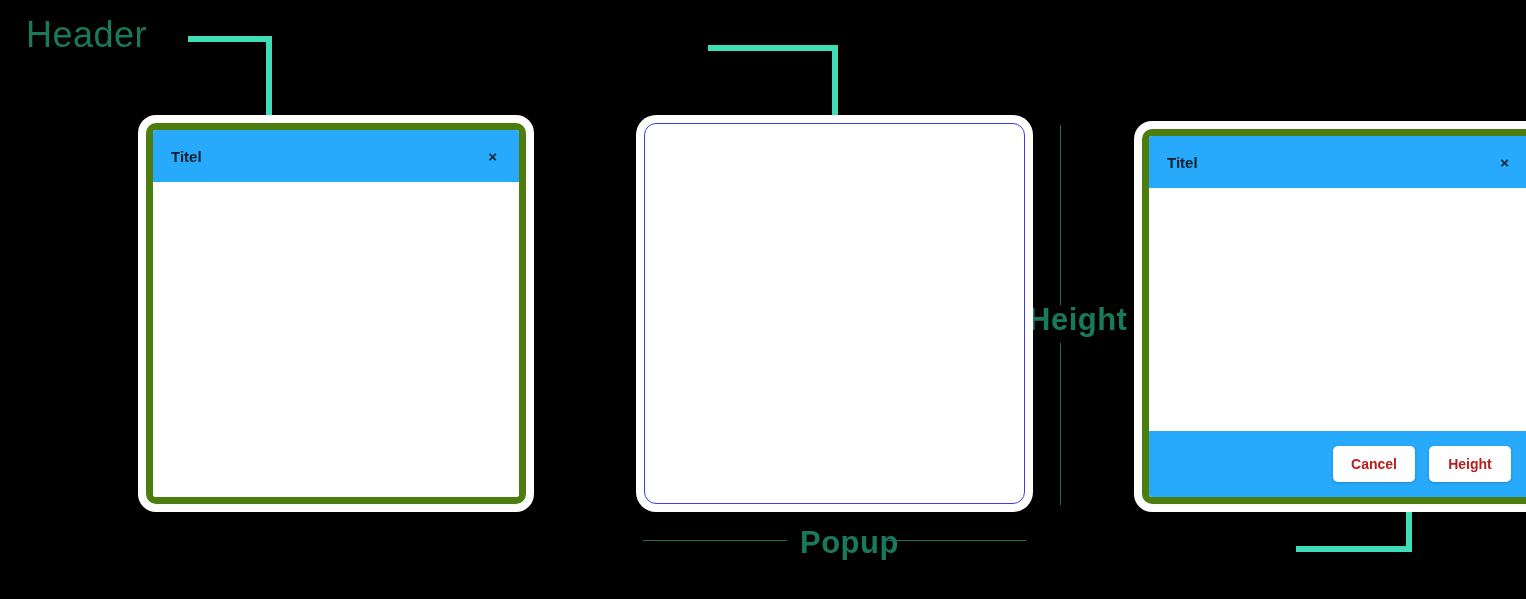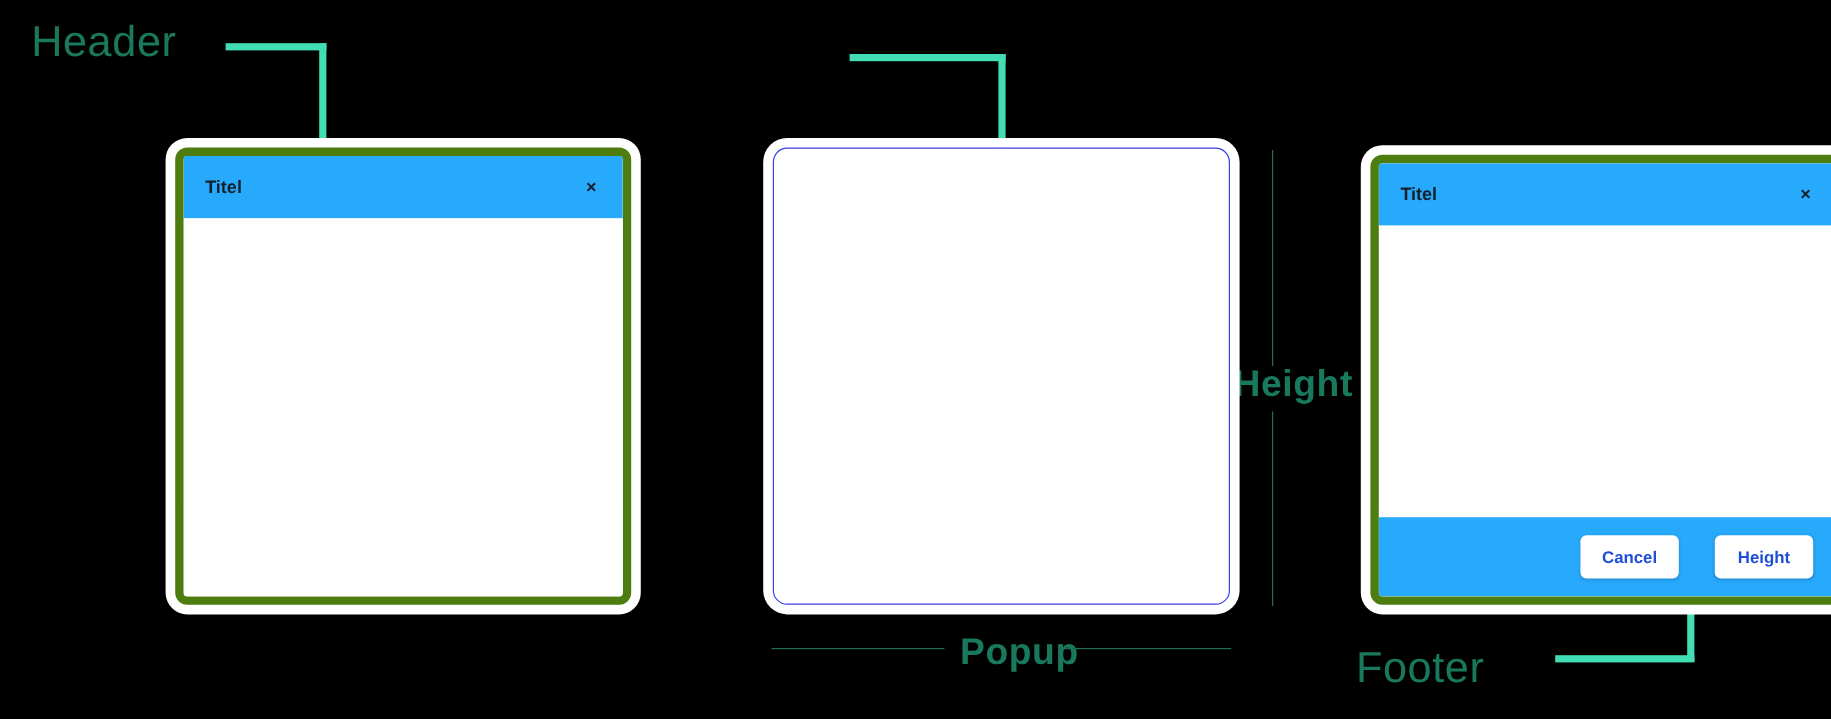--- a/index.html
+++ b/index.html
@@ -104,24 +104,23 @@
   .footer-btn {
     background: #FFFFFF;
     border: none;
     border-radius: 5px;
     height: 36px;
     min-width: 82px;
     padding: 0 18px;
     font-family: "Liberation Sans", sans-serif;
     font-size: 14px;
     font-weight: bold;
-    color: #1d4ed8;
+    color: #b91c1c;
     cursor: pointer;
     box-shadow: 0 1px 3px rgba(0,0,0,0.18);
-    margin-left: 16px;
   }
 
   
   .popup-plain {
     position: absolute;
     background: #FFFFFF;
     border: 1px solid #3B3FE8;
     border-radius: 12px;
     box-shadow: 0 0 0 8px #FFFFFF;
   }
@@ -133,21 +132,20 @@
 
   <div class="anno-label big" style="left:26px; top:14px;">Header</div>
 
   <div class="conn conn-h" style="left:188px; top:36px; width:84px;"></div>
   <div class="conn conn-v" style="left:266px; top:36px; height:112px;"></div>
 
 
   <div class="conn conn-h" style="left:708px; top:45px; width:130px;"></div>
   <div class="conn conn-v" style="left:832px; top:45px; height:80px;"></div>
 
-  <div class="anno-label big" style="left:1130px; top:535px;">Footer</div>
 
   <div class="conn conn-h" style="left:1296px; top:546px; width:116px;"></div>
   <div class="conn conn-v" style="left:1406px; top:495px; height:56px;"></div>
 
   <div class="rule rule-v" style="left:1060px; top:125px; height:180px;"></div>
   <div class="anno-label dim" style="left:1028px; top:302px;">Height</div>
   <div class="rule rule-v" style="left:1060px; top:343px; height:162px;"></div>
 
   <div class="rule rule-h" style="left:643px; top:540px; width:144px;"></div>
   <div class="anno-label dim" style="left:800px; top:525px;">Popup</div>

